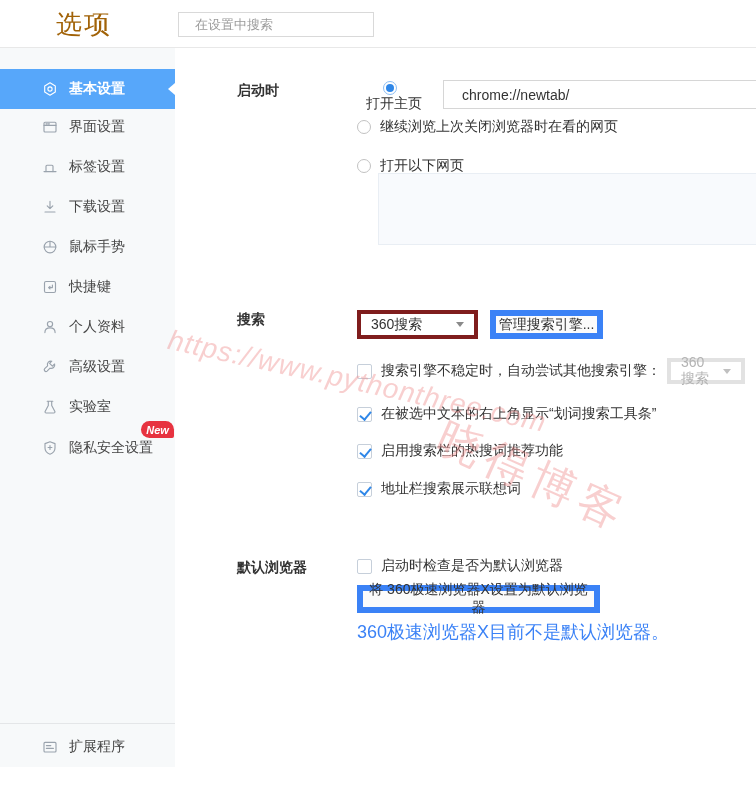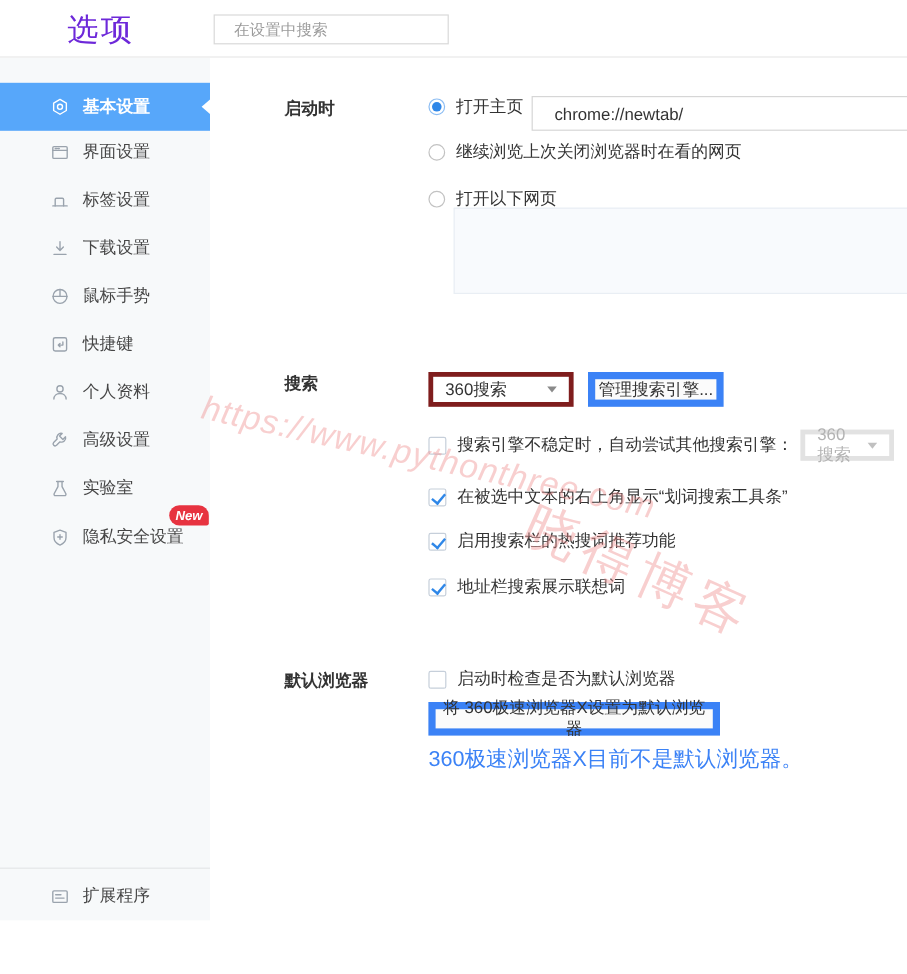--- a/index.html
+++ b/index.html
@@ -3,21 +3,21 @@
 <meta charset="utf-8">
 <style>
   * { margin:0; padding:0; box-sizing:border-box; }
   html,body { background:#fff; }
   body { font-family:"Liberation Sans","DejaVu Sans",sans-serif; }
   #app { position:relative; width:756px; height:812px; background:#fff; overflow:hidden; }
 
   
   .header { position:absolute; top:0; left:0; width:756px; height:48px; background:#fff;
             border-bottom:1px solid #e8e8e8; z-index:3; }
-  .page-title { position:absolute; left:56px; top:7px; font-size:26px; color:#6d28d9; letter-spacing:2px; }
+  .page-title { position:absolute; left:56px; top:7px; font-size:26px; color:#a16207; letter-spacing:2px; }
   .search-box { position:absolute; left:178px; top:12px; width:196px; height:25px;
                 border:1px solid #d9d9d9; background:#fff; display:flex; align-items:center; padding:0 10px; }
   .search-box input { border:none; outline:none; flex:1; font-size:13px; color:#444;
                       font-family:inherit; background:transparent; margin-left:6px; }
   .search-box input::placeholder { color:#9b9b9b; }
 
   
   .sidebar { position:absolute; top:48px; left:0; width:175px; height:719px; background:#f7f9fa; z-index:2; }
   .side-item { position:absolute; left:0; width:175px; height:40px; display:flex; align-items:center;
                cursor:pointer; color:#464646; font-size:14px; }
@@ -166,21 +166,21 @@
       <svg class="icn" viewBox="0 0 16 16">
         <rect x="2" y="3.4" width="12" height="9.6" rx="1"></rect>
           <path d="M4.4 6.6 h4.4 M4.4 9.4 h7"></path>
       </svg>
       <span>扩展程序</span>
     </div>
   </div>
 
   <div class="sec-label" style="left:237px; top:82px;">启动时</div>
 
-  <div class="row" style="left:357px; top:81px; height:16px;">
+  <div class="row" style="left:357px; top:81px; height:16px;flex-direction:column;">
     <span class="radio on"></span>
     <span class="rlabel">打开主页</span>
   </div>
   <input class="text-input" style="left: 443px; top: 80px; width: 331px; height: 29px;" value="chrome://newtab/">
 
   <div class="row" style="left:357px; top:119px; height:16px;">
     <span class="radio"></span>
     <span class="rlabel">继续浏览上次关闭浏览器时在看的网页</span>
   </div>
 

